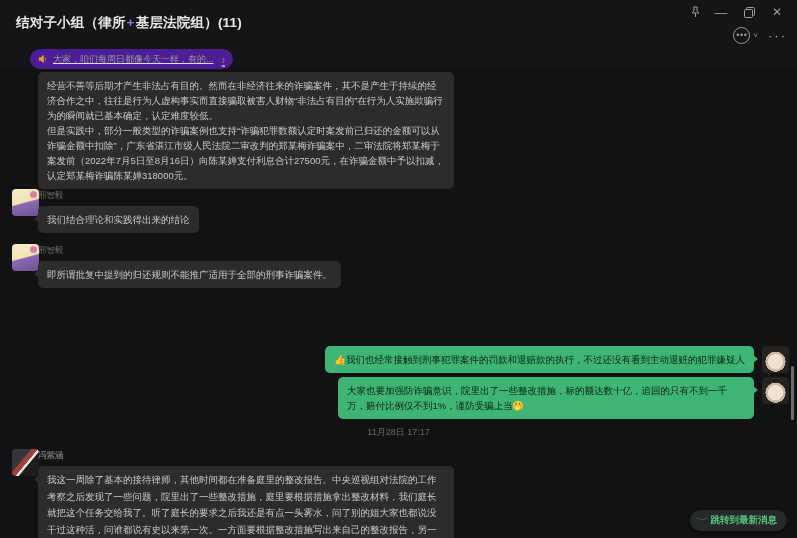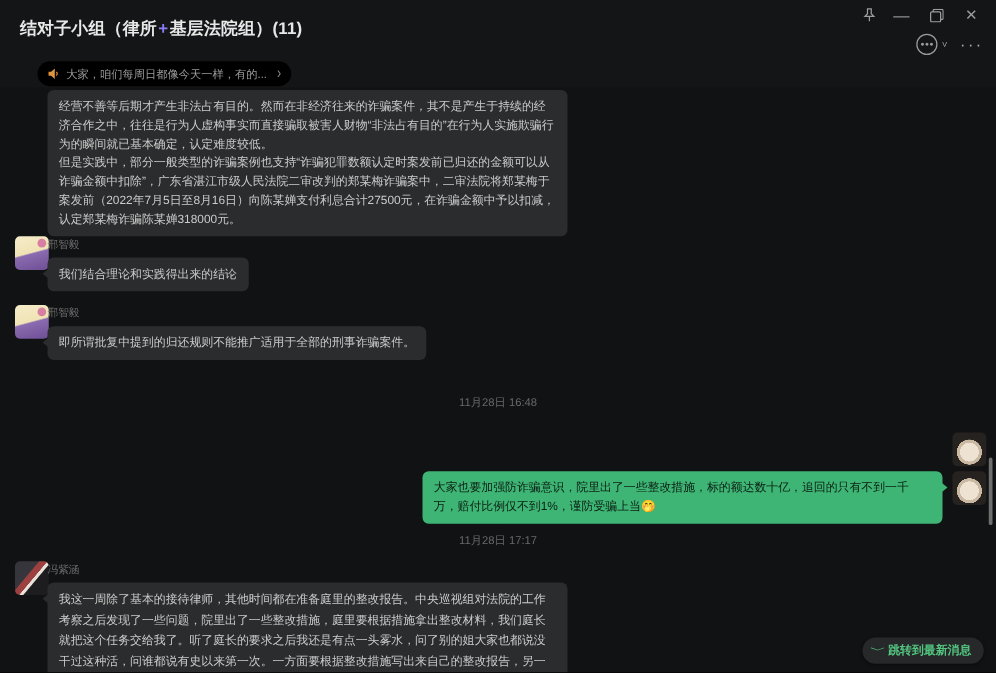--- a/index.html
+++ b/index.html
@@ -16,22 +16,22 @@
   .minbtn{right:64px;width:24px;font-size:13px;}
   .maxbtn{right:36px;width:24px;}
   .closebtn{right:8px;width:24px;font-size:12px;}
   .row2{position:absolute;top:27px;right:10px;display:flex;align-items:center;gap:10px;color:#9c9c9c;}
   .bubble-menu{display:flex;align-items:center;gap:3px;}
   .bubble-circ{width:17px;height:17px;border:1.3px solid #9c9c9c;border-radius:50%;display:flex;align-items:center;justify-content:center;font-size:9px;letter-spacing:.5px;color:#9c9c9c;line-height:1;}
   .chev-small{font-size:8px;color:#9c9c9c;}
   .more-dots{font-size:13px;letter-spacing:2px;color:#b0b0b0;}
 
   
-  .announce{position:absolute;left:30px;top:49px;width:203px;height:20px;background:#000000;border-radius:10px;
-    display:flex;align-items:center;padding:0 8px;gap:5px;cursor:pointer;}
+  .announce{position:absolute;left:30px;top:49px;width:203px;height:20px;background:#4c1d95;border-radius:10px;
+    display:flex;align-items:center;padding:0 8px;gap:5px;cursor:pointer;text-decoration:underline;}
   .announce-text{flex:1;font-size:9px;color:#9b9b9b;white-space:nowrap;overflow:hidden;text-overflow:ellipsis;}
   .announce-chev{font-size:10px;color:#8a8a8a;transform:scaleY(1.3);}
 
   
   .chat{position:absolute;left:0;top:70px;right:0;bottom:0;overflow:hidden;}
   .avatar{position:absolute;width:27px;height:27px;border-radius:4px;cursor:pointer;}
   .av-food{background:linear-gradient(165deg,#f5ecc9 0%,#f0e3b5 48%,#8a6bb0 52%,#6e4f96 100%);}
   .av-food::after{content:"";position:absolute;right:2px;top:2px;width:7px;height:7px;border-radius:50%;background:#d77fa3;}
   .av-dog{background:radial-gradient(circle at 50% 58%,#eee3d2 0 36%,#c9b9a2 37% 48%,#262220 49% 100%);}
   .av-person{background:linear-gradient(130deg,#35353b 0 38%,#9c4040 40% 52%,#e8e2da 53% 58%,#1d1d20 60% 100%);}
@@ -111,31 +111,31 @@
 但是实践中，部分一般类型的诈骗案例也支持“诈骗犯罪数额认定时案发前已归还的金额可以从诈骗金额中扣除”，广东省湛江市级人民法院二审改判的郑某梅诈骗案中，二审法院将郑某梅于案发前（2022年7月5日至8月16日）向陈某婵支付利息合计27500元，在诈骗金额中予以扣减，认定郑某梅诈骗陈某婵318000元。</div>
 
     <div class="avatar av-food" style="left:12px;top:119px;"></div>
     <div class="sender" style="left:38px;top:120px;">邢智毅</div>
     <div class="bubble recv nowrap" style="left:38px;top:136px;">我们结合理论和实践得出来的结论</div>
 
     <div class="avatar av-food" style="left:12px;top:174px;"></div>
     <div class="sender" style="left:38px;top:175px;">邢智毅</div>
     <div class="bubble recv nowrap" style="left:38px;top:191px;">即所谓批复中提到的归还规则不能推广适用于全部的刑事诈骗案件。</div>
 
-    <div class="timestamp" style="top:246px;">11月28日 16:48</div>
 
     <div class="avatar av-dog" style="right:8px;top:276px;left:auto;"></div>
+    <div class="bubble sent nowrap" style="right:43px;top:276px;left:auto;max-width:none;">👍我们也经常接触到刑事犯罪案件的罚款和退赔款的执行，不过还没有看到主动退赃的犯罪嫌疑人</div>
 
     <div class="avatar av-dog" style="right:8px;top:307px;left:auto;"></div>
     <div class="bubble sent" style="right:43px;top:307px;left:auto;">大家也要加强防诈骗意识，院里出了一些整改措施，标的额达数十亿，追回的只有不到一千万，赔付比例仅不到1%，谨防受骗上当🤭</div>
 
     <div class="timestamp" style="top:356px;">11月28日 17:17</div>
 
     <div class="avatar av-person" style="left:12px;top:379px;"></div>
-    <div class="sender" style="left:38px;top:380px;">冯紫涵</div>
+    <div class="sender" style="left:38px;top:380px;font-weight:bold;">冯紫涵</div>
     <div class="bubble recv" style="left:38px;top:396px;width:416px;line-height:16.5px;">我这一周除了基本的接待律师，其他时间都在准备庭里的整改报告。中央巡视组对法院的工作考察之后发现了一些问题，院里出了一些整改措施，庭里要根据措施拿出整改材料，我们庭长就把这个任务交给我了。听了庭长的要求之后我还是有点一头雾水，问了别的姐大家也都说没干过这种活，问谁都说有史以来第一次。一方面要根据整改措施写出来自己的整改报告，另一方面庭长在我心里特别有威严，要求很高，之前给他写的报告他都会跟我一起加班把每一处错误标出来然后改好，我还挺怕写不好的。一开始我以为简单写一个报</div>
 
     <div class="jump">
       <span class="jump-chev">﹀</span>
       <span class="jump-label">跳转到最新消息</span>
     </div>
 
     <div class="scroll-thumb"></div>
   </div>
 

